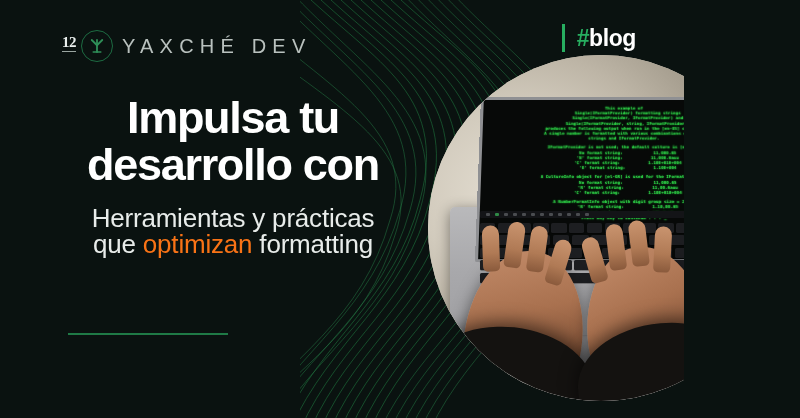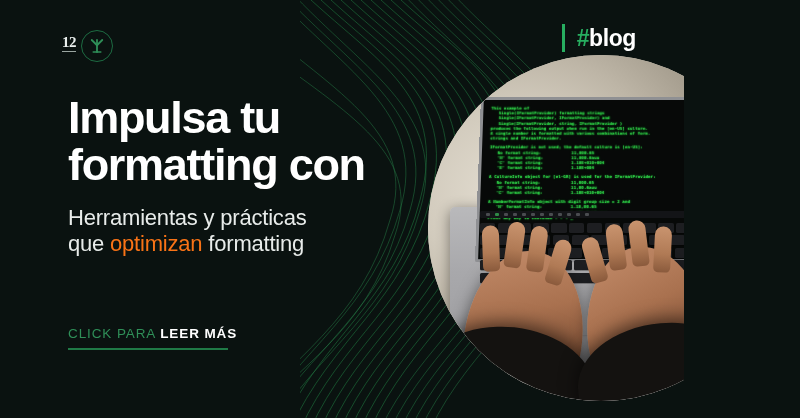--- a/index.html
+++ b/index.html
@@ -13,20 +13,21 @@
     font-family: "Liberation Sans", sans-serif;
     background: #0a1210;
   }
 
   #banner {
     position: relative;
     width: 684px;
     height: 418px;
     background: #0a1210;
     overflow: hidden;
+    text-align: center;
   }
 
   
   #wave-decoration {
     position: absolute;
     left: 300px;
     top: 0;
     width: 260px;
     height: 418px;
     pointer-events: none;
@@ -251,21 +252,21 @@
   #headline {
     font-size: 45px;
     line-height: 47px;
     font-weight: bold;
     color: #ffffff;
     letter-spacing: -1.3px;
     margin: 0;
   }
   #subtitle {
     margin: 17px 0 0 0;
-    font-size: 22px;
+    font-size: 26px;
     line-height: 26px;
     color: #e8ecea;
     font-weight: 400;
     letter-spacing: -.2px;
   }
   #subtitle .accent { color: #f97316; }
 
   #cta {
     position: absolute;
     left: 68px;
@@ -462,40 +463,38 @@
   <div id="header-logo">
     <span id="logo-12">12</span>
     <span id="logo-mark">
       <svg width="18" height="18" viewBox="0 0 24 24" aria-hidden="true">
         <path d="M12 4 L12 20" stroke="#2f8f58" stroke-width="2.4" fill="none" stroke-linecap="round"></path>
         <path d="M12 11 L5 4" stroke="#2f8f58" stroke-width="2.4" fill="none" stroke-linecap="round"></path>
         <path d="M12 11 L19 4" stroke="#2f8f58" stroke-width="2.4" fill="none" stroke-linecap="round"></path>
         <path d="M7 20 L17 20" stroke="#2f8f58" stroke-width="2.2" fill="none" stroke-linecap="round"></path>
       </svg>
     </span>
+    <span id="logo-wordmark">YAXCHÉ DEV</span>
   </div>
 
   <div id="blog-badge">
     <div id="blog-divider"></div>
     <div id="blog-label">
       <span class="hash">#</span><span>blog</span>
     </div>
   </div>
 
   <div id="copy">
     <h1 id="headline">
       <span>Impulsa tu</span><br>
-      <span>formatting con</span><br>
+      <span>desarrollo con</span><br>
     </h1>
     <p id="subtitle">
       <span>Herramientas y prácticas</span><br>
       <span>que </span><span class="accent">optimizan</span><span> formatting</span>
     </p>
   </div>
 
   <div id="cta">
-    <div id="cta-text">
-      <span>CLICK PARA </span><span class="strong">LEER MÁS</span>
-    </div>
     <div id="cta-underline"></div>
   </div>
 
 </div>
 
 </body></html>

